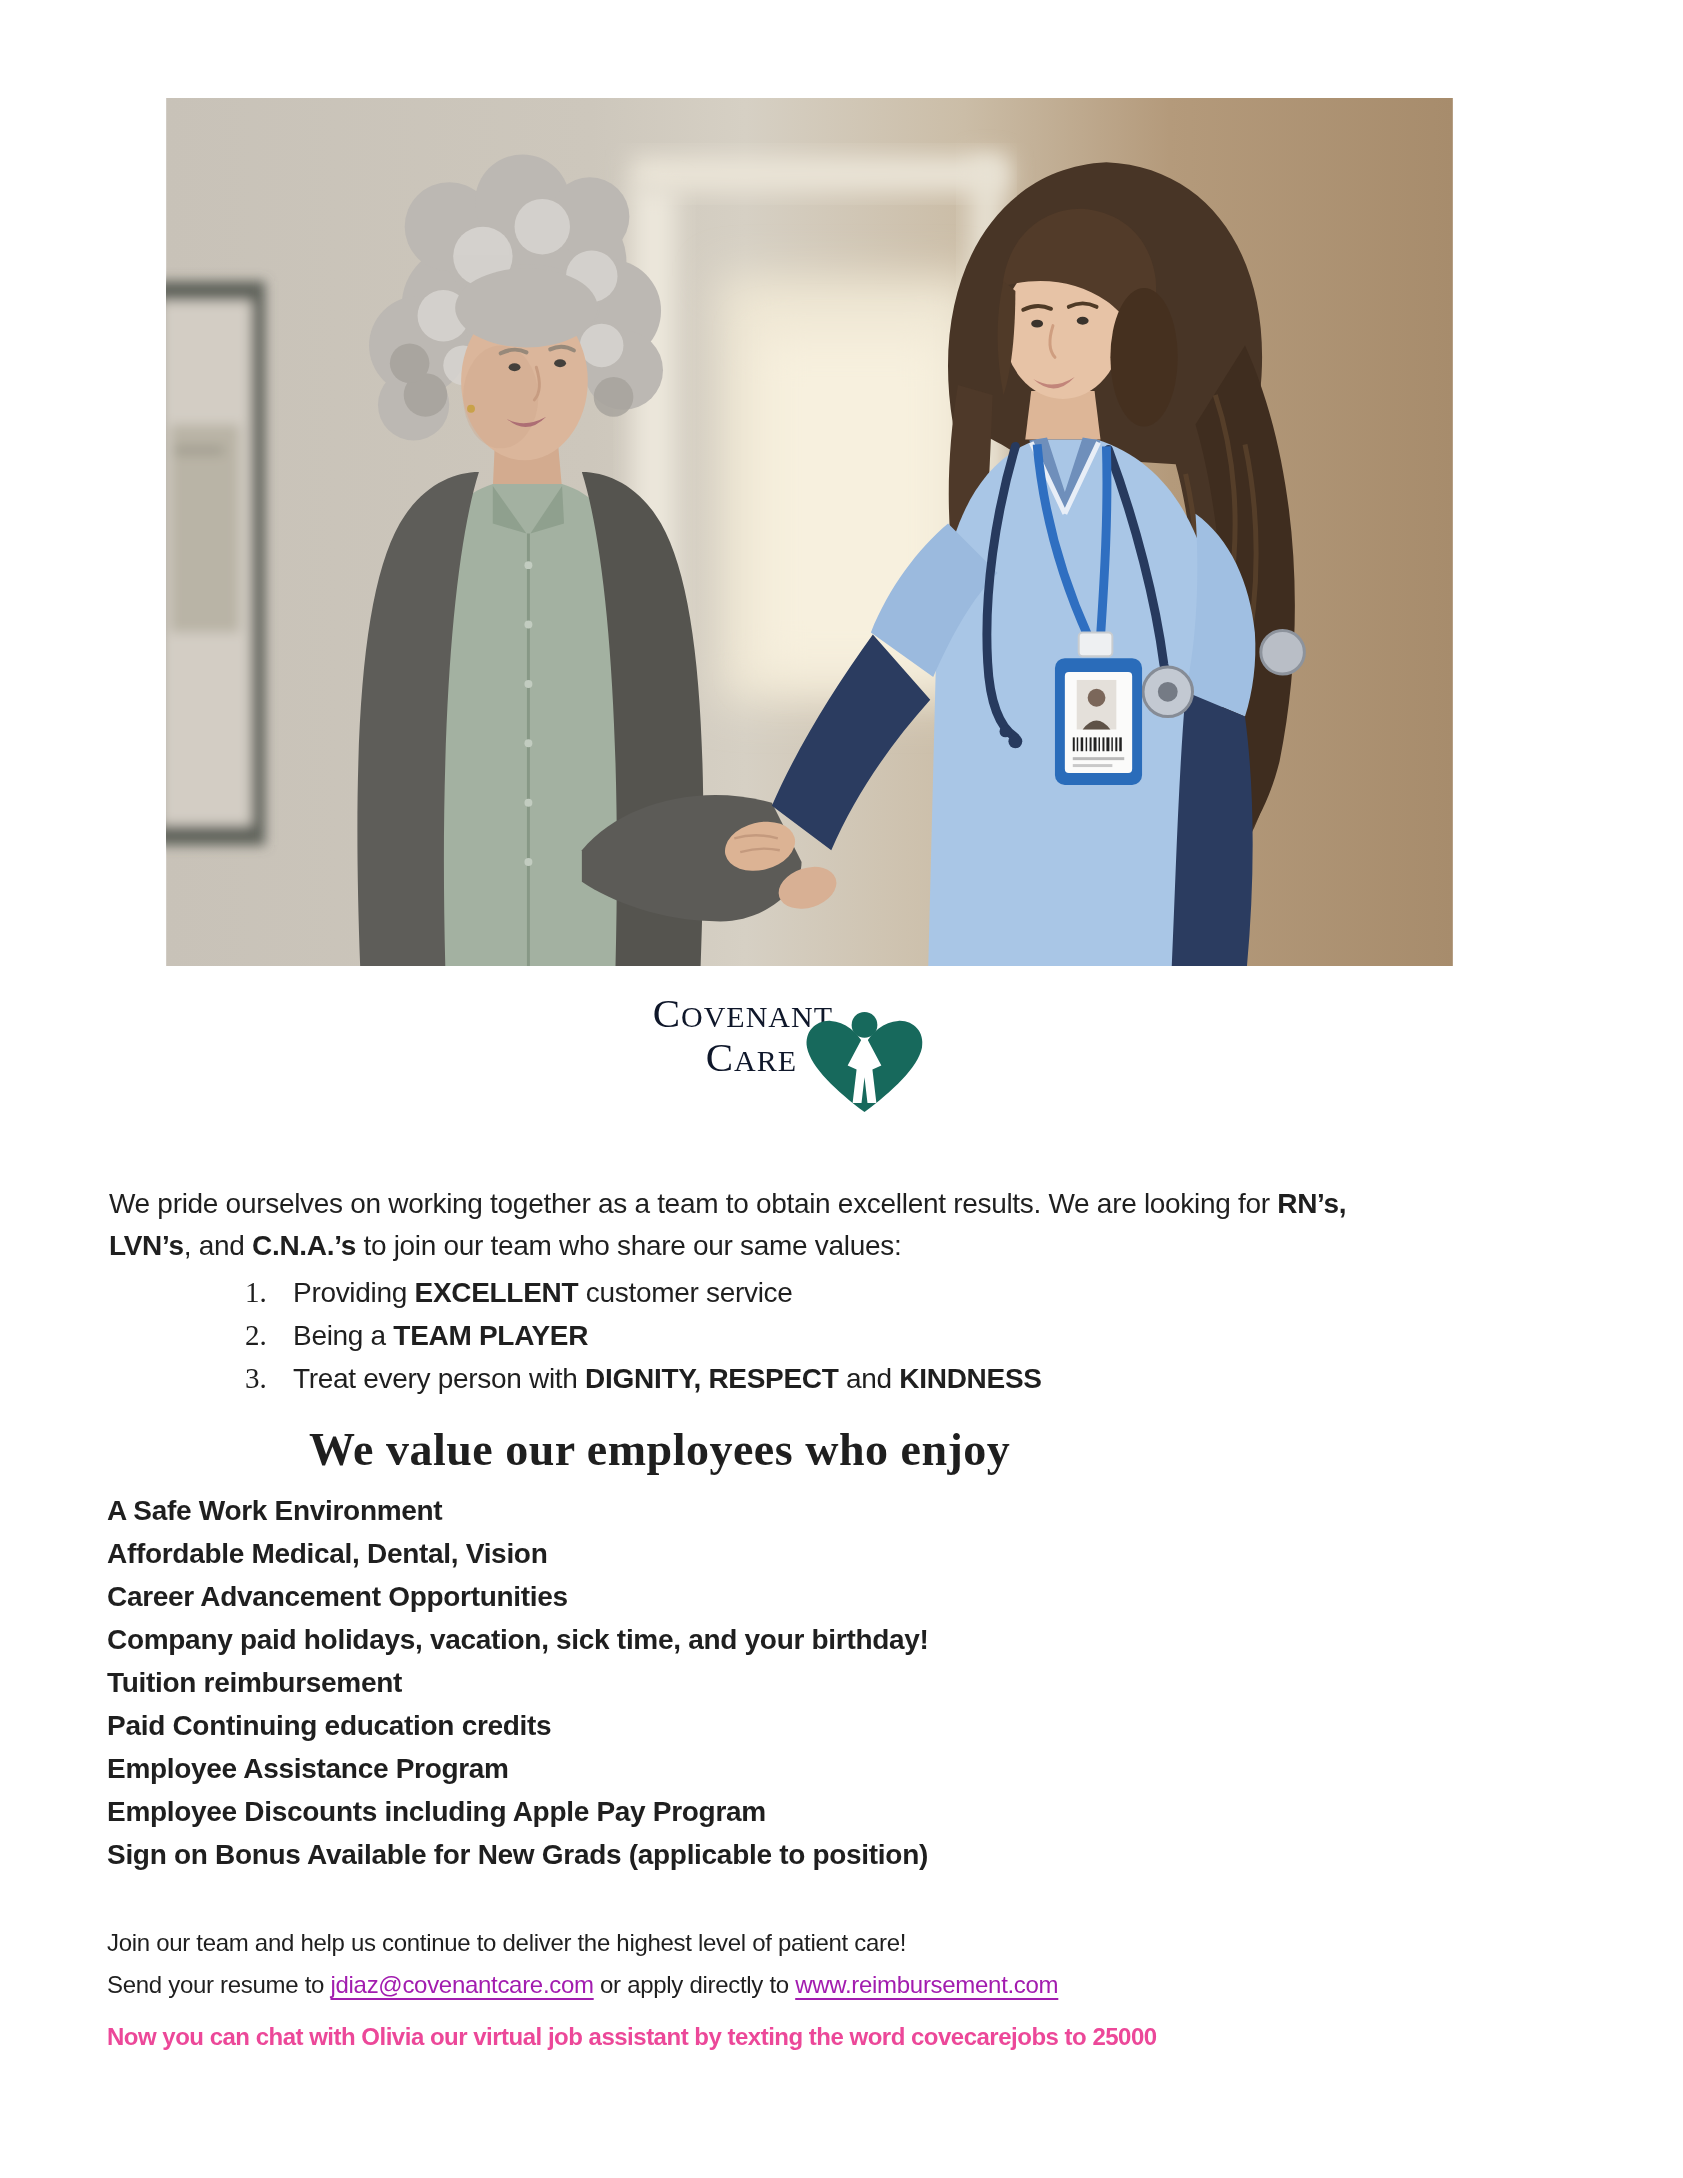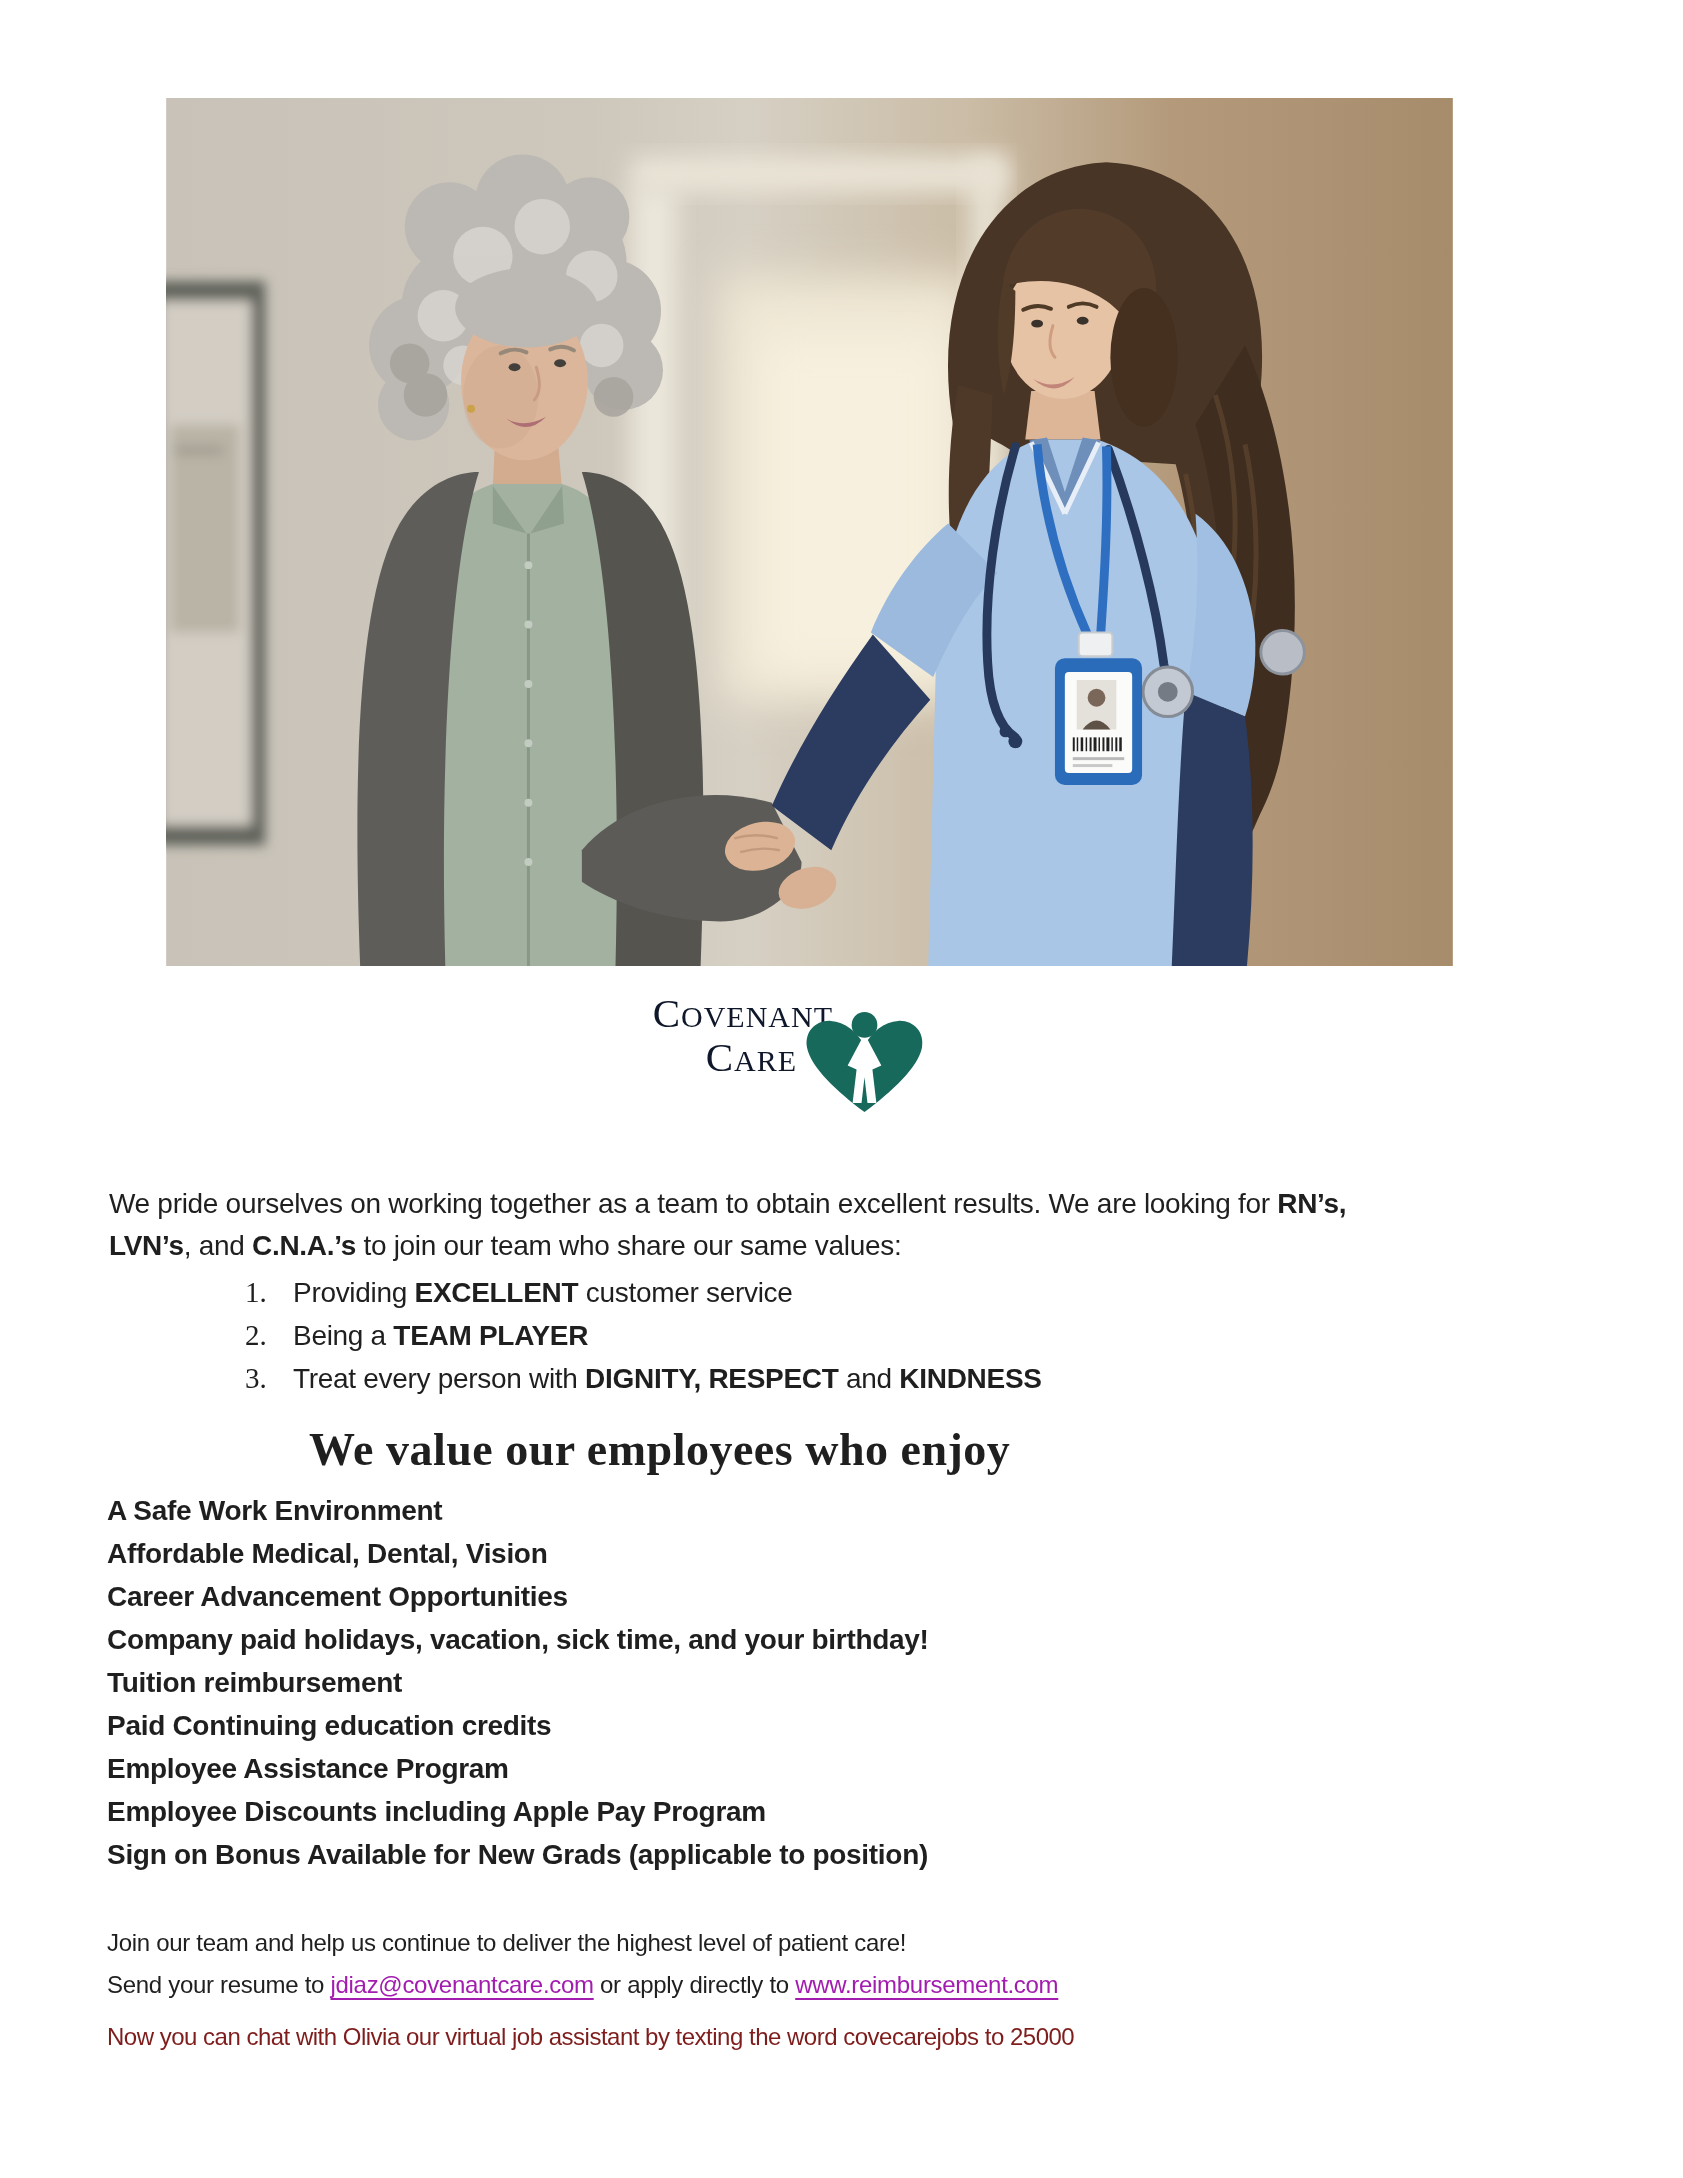--- a/index.html
+++ b/index.html
@@ -27,21 +27,21 @@
                    font-size:29px;letter-spacing:0;}
   .heading{position:absolute;left:309px;top:1423px;font-family:"Liberation Serif",serif;
            font-size:46px;font-weight:700;letter-spacing:0.5px;white-space:nowrap;}
   .benefits{position:absolute;left:107px;top:1489px;font-size:28px;font-weight:700;
             letter-spacing:-0.3px;}
   .benefit{line-height:43px;white-space:nowrap;}
   .closing-line{position:absolute;left:107px;font-size:24px;line-height:36px;letter-spacing:-0.3px;
                 white-space:nowrap;}
   .join{top:1925px;}
   .send{top:1967px;}
-  .chat{top:2019px;color:#7f1d1d;font-weight:400;letter-spacing:-0.5px;}
+  .chat{top:2019px;color:#ec4899;font-weight:700;letter-spacing:-0.5px;}
   a.link{color:#a21caf;text-decoration:underline;text-underline-offset:5px;cursor:pointer;}
 </style>
 </head>
 <body>
 
 <div class="page">
 
   <div class="photo" title="Elderly woman with curly gray hair in a sage green shirt and dark gray cardigan standing arm-in-arm with a smiling young nurse in light blue scrubs who wears a navy stethoscope and a blue ID badge on a lanyard, in a bright hallway">
     <svg width="1287" height="868" viewBox="0 0 1300 877" xmlns="http://www.w3.org/2000/svg">
       <defs>

